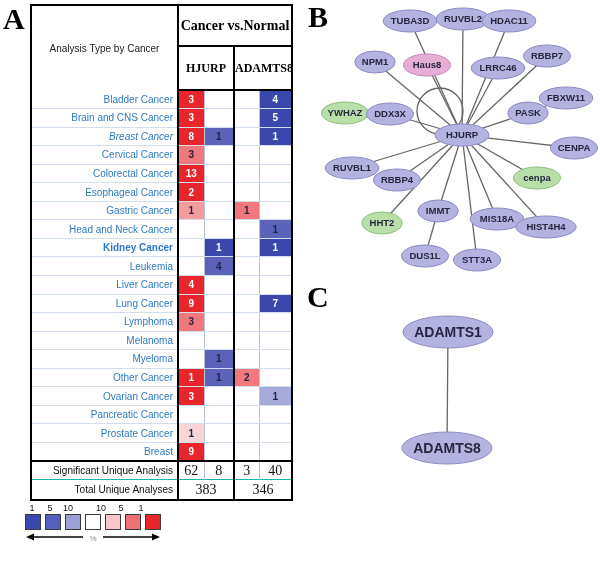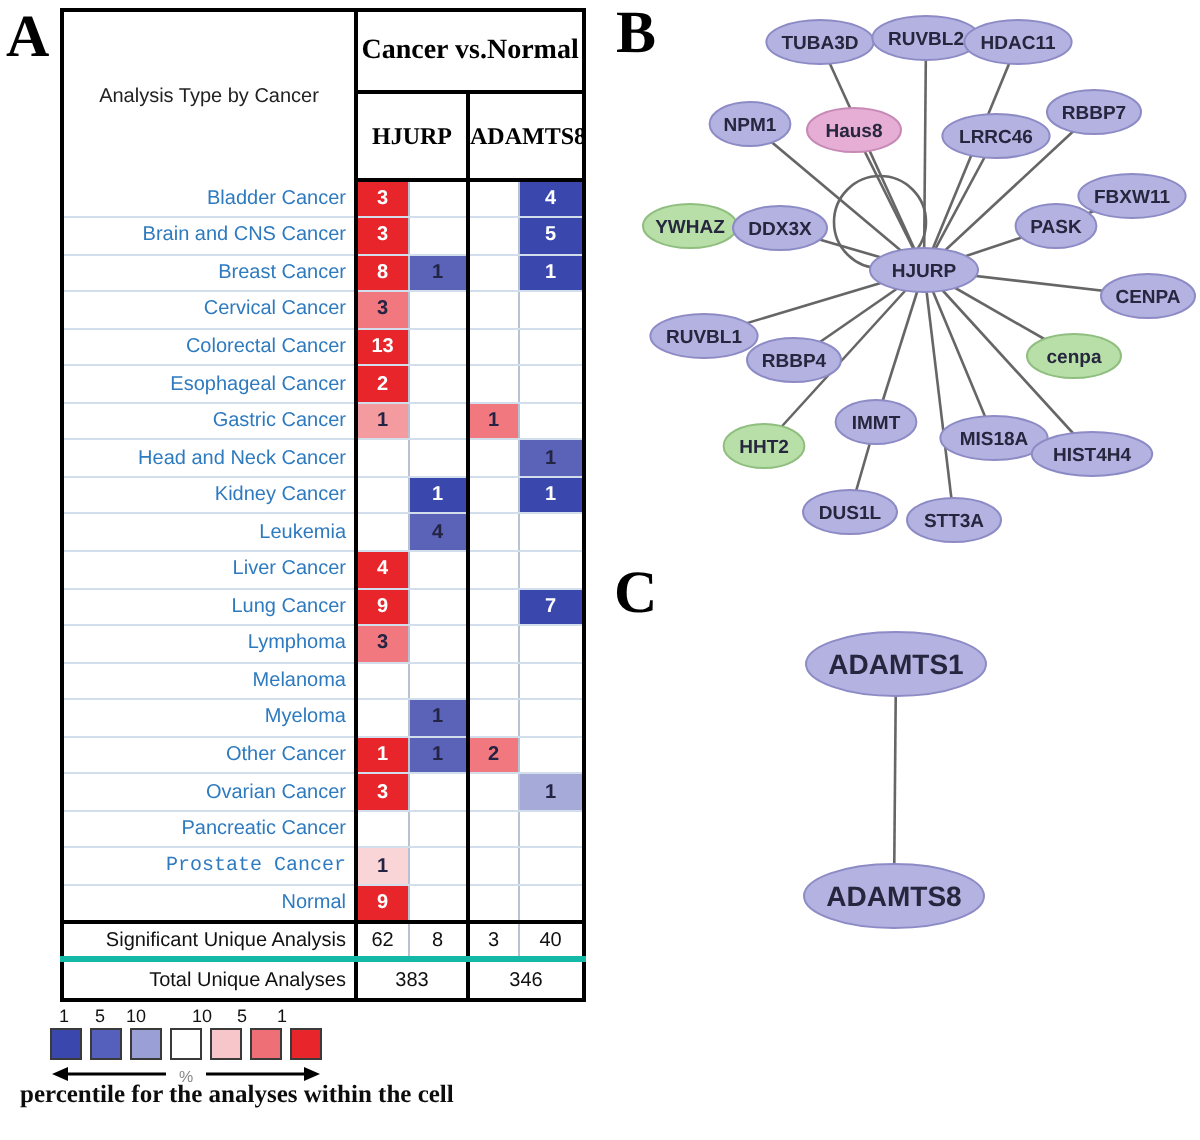--- a/index.html
+++ b/index.html
@@ -44,26 +44,26 @@
     text-align:right; padding-right:4px; font-size:10px;
     border-right:2px solid #000;
   }
   td.val { text-align:center; font-size:10px; font-weight:bold; }
   td.c2 { border-left:1px solid #b9c2d2; }
   td.c3 { border-left:2px solid #000; }
   td.c4 { border-left:1px solid #b9c2d2; }
   tr.sum1 { height:19px; }
   tr.sum1 td { border-top:2px solid #000; }
   tr.sum2 { height:20px; }
-  tr.sum2 td { border-top:3px solid #14b8a6; }
+  tr.sum2 td { border-top:1px solid #14b8a6; }
   td.sum-label {
     text-align:right; padding-right:4px; font-size:10px; color:#111;
     border-right:2px solid #000;
   }
-  td.sum-val { text-align:center; font-size:10px; color:#111; }
+  td.sum-val { text-align:center; font-size:14px; color:#111;font-family:Liberation Serif, serif; }
 
   
   #legend { position:absolute; left:0; top:503px; width:200px; height:40px; }
   .lg-label { position:absolute; top:0; font-size:9px; color:#111; width:16px; text-align:center; }
   .lg-swatch { position:absolute; top:11px; width:16px; height:16px; border:1px solid #3a3a3a; }
   #legend-axis { position:absolute; left:25px; top:29px; }
 
   
   #caption {
     position:absolute; left:10px; top:540px; width:300px;
@@ -111,21 +111,21 @@
         <td class="val c4" style="background: rgb(58, 72, 174); color: rgb(255, 255, 255);">4</td>
       </tr>
       <tr class="body-row">
         <td class="row-label" style="color: rgb(46, 122, 191);">Brain and CNS Cancer</td>
         <td class="val c1" style="background: rgb(232, 37, 43); color: rgb(255, 255, 255);">3</td>
         <td class="val c2"></td>
         <td class="val c3"></td>
         <td class="val c4" style="background: rgb(58, 72, 174); color: rgb(255, 255, 255);">5</td>
       </tr>
       <tr class="body-row">
-        <td class="row-label" style="color: rgb(46, 122, 191);">Breast Cancer</td>
+        <td class="row-label" style="color: rgb(46, 122, 191); font-style: italic;">Breast Cancer</td>
         <td class="val c1" style="background: rgb(232, 37, 43); color: rgb(255, 255, 255);">8</td>
         <td class="val c2" style="background: rgb(90, 99, 184); color: rgb(35, 35, 67);">1</td>
         <td class="val c3"></td>
         <td class="val c4" style="background: rgb(58, 72, 174); color: rgb(255, 255, 255);">1</td>
       </tr>
       <tr class="body-row">
         <td class="row-label" style="color: rgb(46, 122, 191);">Cervical Cancer</td>
         <td class="val c1" style="background: rgb(240, 120, 126); color: rgb(35, 35, 67);">3</td>
         <td class="val c2"></td>
         <td class="val c3"></td>
@@ -153,21 +153,21 @@
         <td class="val c4"></td>
       </tr>
       <tr class="body-row">
         <td class="row-label" style="color: rgb(46, 122, 191);">Head and Neck Cancer</td>
         <td class="val c1"></td>
         <td class="val c2"></td>
         <td class="val c3"></td>
         <td class="val c4" style="background: rgb(90, 99, 184); color: rgb(35, 35, 67);">1</td>
       </tr>
       <tr class="body-row">
-        <td class="row-label" style="color: rgb(46, 122, 191);">Kidney Cancer</td>
+        <td class="row-label" style="color: rgb(46, 122, 191); font-weight: bold;">Kidney Cancer</td>
         <td class="val c1"></td>
         <td class="val c2" style="background: rgb(58, 72, 174); color: rgb(255, 255, 255);">1</td>
         <td class="val c3"></td>
         <td class="val c4" style="background: rgb(58, 72, 174); color: rgb(255, 255, 255);">1</td>
       </tr>
       <tr class="body-row">
         <td class="row-label" style="color: rgb(46, 122, 191);">Leukemia</td>
         <td class="val c1"></td>
         <td class="val c2" style="background: rgb(90, 99, 184); color: rgb(35, 35, 67);">4</td>
         <td class="val c3"></td>
@@ -223,28 +223,28 @@
         <td class="val c4" style="background: rgb(166, 170, 216); color: rgb(35, 35, 67);">1</td>
       </tr>
       <tr class="body-row">
         <td class="row-label" style="color: rgb(46, 122, 191); margin-top: 28px;">Pancreatic Cancer</td>
         <td class="val c1"></td>
         <td class="val c2"></td>
         <td class="val c3"></td>
         <td class="val c4"></td>
       </tr>
       <tr class="body-row">
-        <td class="row-label" style="color: rgb(46, 122, 191); font-family: Liberation Mono, monospace;">Prostate Cancer</td>
+        <td class="row-label" style="color: rgb(46, 122, 191);">Prostate Cancer</td>
         <td class="val c1" style="background: rgb(250, 213, 216); color: rgb(35, 35, 67);">1</td>
         <td class="val c2"></td>
         <td class="val c3"></td>
         <td class="val c4"></td>
       </tr>
       <tr class="body-row">
-        <td class="row-label" style="color: rgb(46, 122, 191);">Normal</td>
+        <td class="row-label" style="color: rgb(46, 122, 191);">Breast</td>
         <td class="val c1" style="background: rgb(232, 37, 43); color: rgb(255, 255, 255);">9</td>
         <td class="val c2"></td>
         <td class="val c3"></td>
         <td class="val c4"></td>
       </tr>
       <tr class="sum1">
         <td class="sum-label">Significant Unique Analysis</td>
         <td class="sum-val c1">62</td>
         <td class="sum-val c2">8</td>
         <td class="sum-val c3">3</td>
@@ -275,21 +275,20 @@
     <svg width="140" height="14" id="legend-axis">
       <line x1="8" y1="5" x2="58" y2="5" stroke="#000" stroke-width="1.6"></line>
       <polygon points="1,5 9,1.5 9,8.5" fill="#000"></polygon>
       <line x1="78" y1="5" x2="128" y2="5" stroke="#000" stroke-width="1.6"></line>
       <polygon points="135,5 127,1.5 127,8.5" fill="#000"></polygon>
       <text x="68" y="9" font-size="8" fill="#888" text-anchor="middle">%</text>
     </svg>
   </div>
 
 <div id="caption">
-  <div>percentile for the analyses within the cell</div>
 </div>
 
 <svg id="network-b" width="300" height="278">
     <line x1="162" y1="135" x2="110" y2="21" stroke="#666666" stroke-width="1.3"></line>
     <line x1="162" y1="135" x2="163" y2="19" stroke="#666666" stroke-width="1.3"></line>
     <line x1="162" y1="135" x2="209" y2="21" stroke="#666666" stroke-width="1.3"></line>
     <line x1="162" y1="135" x2="75" y2="62" stroke="#666666" stroke-width="1.3"></line>
     <line x1="162" y1="135" x2="127" y2="65" stroke="#666666" stroke-width="1.3"></line>
     <line x1="162" y1="135" x2="198" y2="68" stroke="#666666" stroke-width="1.3"></line>
     <line x1="162" y1="135" x2="247" y2="56" stroke="#666666" stroke-width="1.3"></line>

